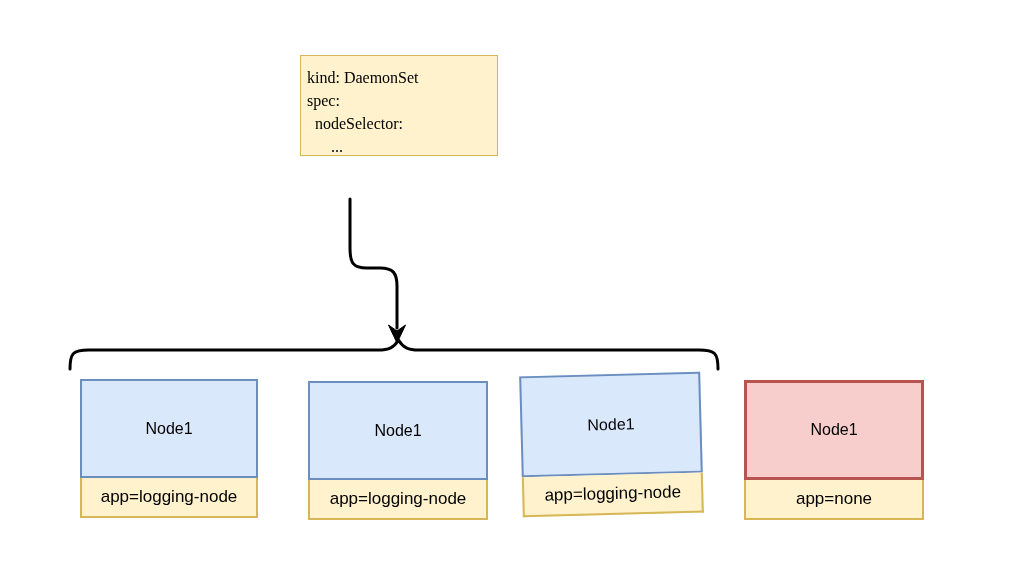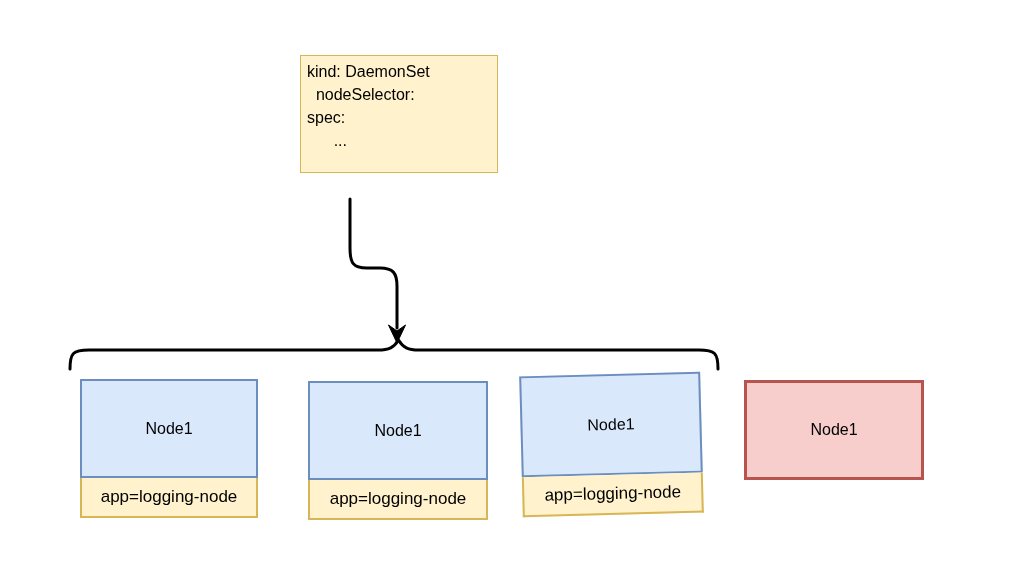--- a/index.html
+++ b/index.html
@@ -14,25 +14,26 @@
     height: 575px;
     background: #ffffff;
     overflow: hidden;
   }
   
   .ds-box {
     position: absolute;
     left: 300px;
     top: 55px;
     width: 198px;
-    height: 118px;
+    height: 101px;
     background: #FFF2CC;
     border: 1.5px solid #D6B656;
     box-sizing: border-box;
-    padding: 4px 0 0 6px;
+    padding: 10px 0 0 6px;
+    font-family: Liberation Serif, serif;
   }
   .ds-line {
     white-space: pre;
     font-size: 16px;
     line-height: 23px;
     color: #000000;
   }
   
   .connector-layer {
     position: absolute;
@@ -82,22 +83,22 @@
     height: 100px;
   }
 </style>
 </head>
 <body>
 
 <div class="canvas">
 
   <div class="ds-box">
     <div class="ds-line">kind: DaemonSet</div>
+    <div class="ds-line">spec:</div>
     <div class="ds-line">  nodeSelector:</div>
-    <div class="ds-line">spec:</div>
     <div class="ds-line">      ...</div>
   </div>
 
   <svg class="connector-layer" viewBox="0 0 1024 575" xmlns="http://www.w3.org/2000/svg">
     <path d="M350,199 L350,248 C350,263 353,268 367,268 L380,268 C393,268 397,273 397,286 L397,328" fill="none" stroke="#000000" stroke-width="3" stroke-linecap="round" stroke-linejoin="round"></path>
     <path d="M397,343 L388.5,325 L397,331 L405.5,325 Z" fill="#000000" stroke="#000000" stroke-width="1" stroke-linejoin="round"></path>
     <path d="M70,369 C70,353 73,350 89,350 L378,350 C389,350 394,347.5 398.5,340 C403,347.5 408,350 419,350 L699,350 C715,350 718,353 718,369" fill="none" stroke="#000000" stroke-width="3" stroke-linecap="round" stroke-linejoin="round"></path>
   </svg>
 
   <div class="node n1">
@@ -118,15 +119,16 @@
     <div class="node-body">
       <span>Node1</span>
     </div>
     <div class="node-label">app=logging-node</div>
   </div>
 
   <div class="node n4">
     <div class="node-body">
       <span>Node1</span>
     </div>
+    <div class="node-label">app=none</div>
   </div>
 
 </div>
 
 </body></html>

